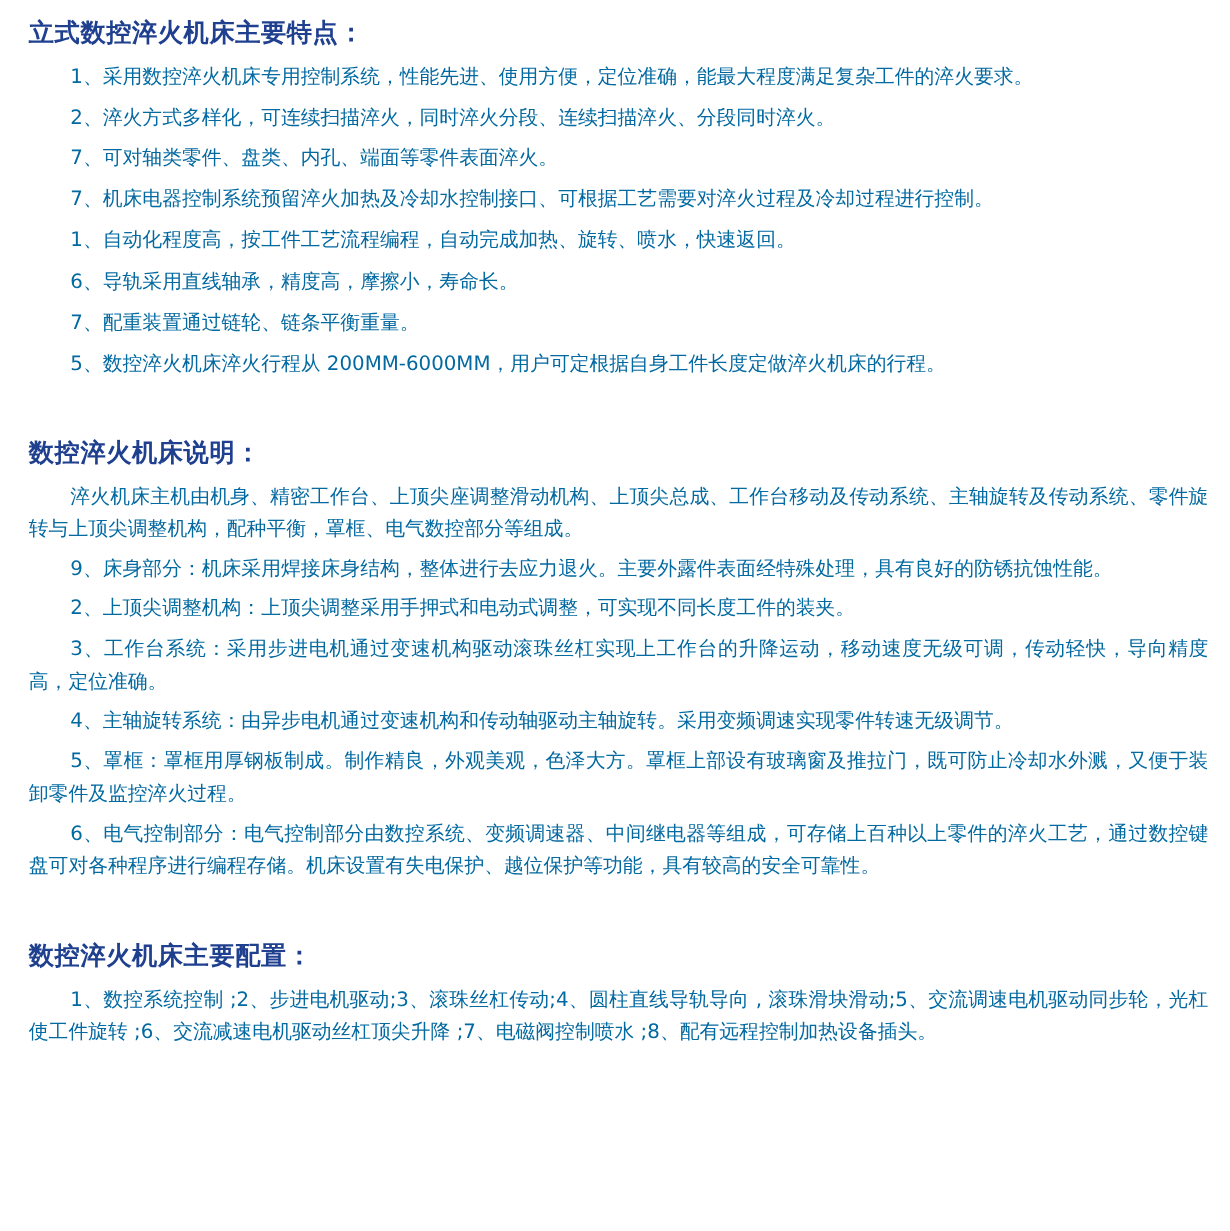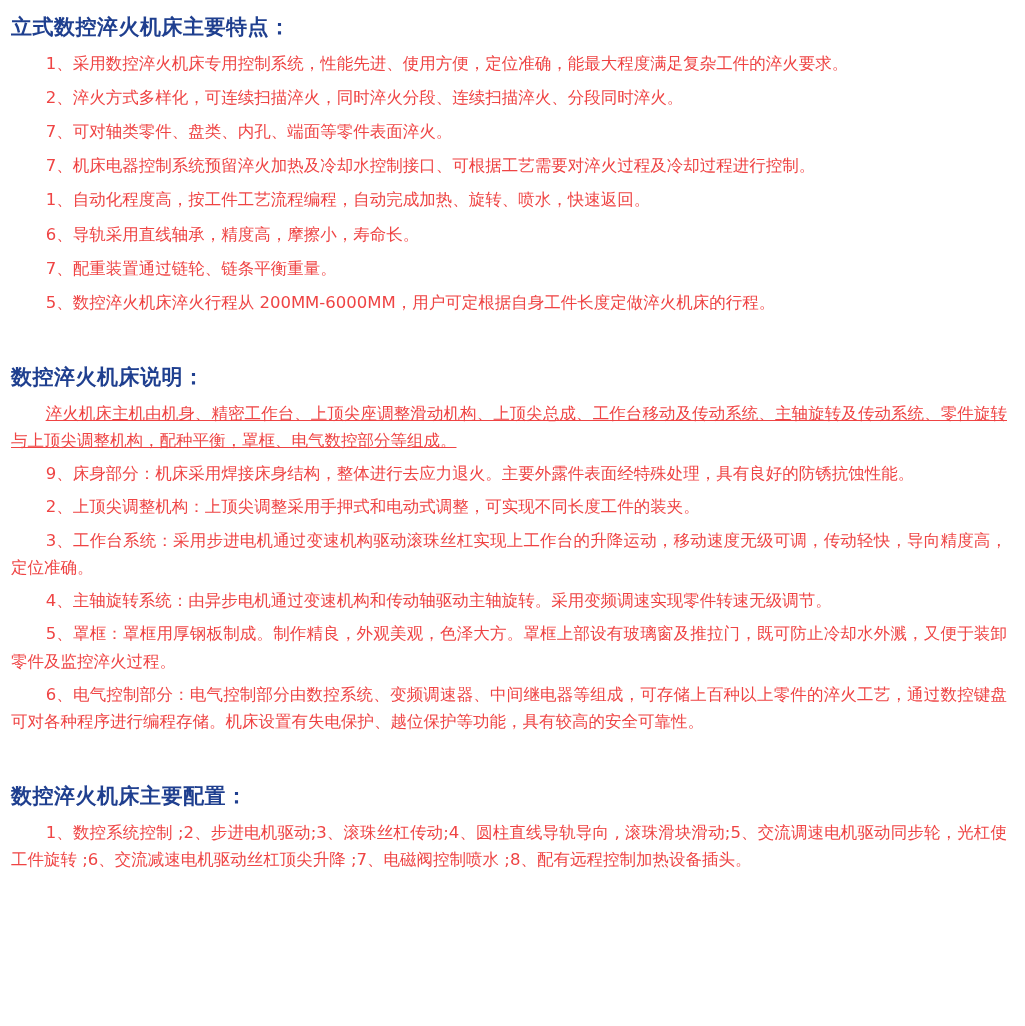--- a/index.html
+++ b/index.html
@@ -12,47 +12,46 @@
     height: 1026px;
     font-family: "DejaVu Sans", "Liberation Sans", sans-serif;
     color: #1a1a1a;
     overflow: hidden;
   }
   .page {
     position: relative;
     width: 1025px;
     height: 1026px;
     box-sizing: border-box;
-    padding: 12px 18px 0 11px;
+    padding: 12px 18px 0 24px;
   }
   .section {
     margin-bottom: 0;
   }
   h2.section-title {
     font-size: 21px;
     font-weight: bold;
     color: #1f3f8f;
     margin: 0 0 6px 0;
     padding: 0;
     line-height: 1.5;
     letter-spacing: 0.5px;
   }
   .section-title.spaced-top {
     margin-top: 46px;
   }
   p.para {
     font-size: 16.5px;
     line-height: 1.65;
     margin: 0 0 6px 0;
-    color: #ef4444;
+    color: #0369a1;
     text-align: justify;
   }
   p.indent {
     text-indent: 2.1em;
-    text-decoration: underline;
   }
   p.list-item {
     text-indent: 2.1em;
     margin: 0 0 7px 0;
   }
   p.hang {
     text-indent: 2.1em;
   }
   .config-block p {
     margin-bottom: 2px;

